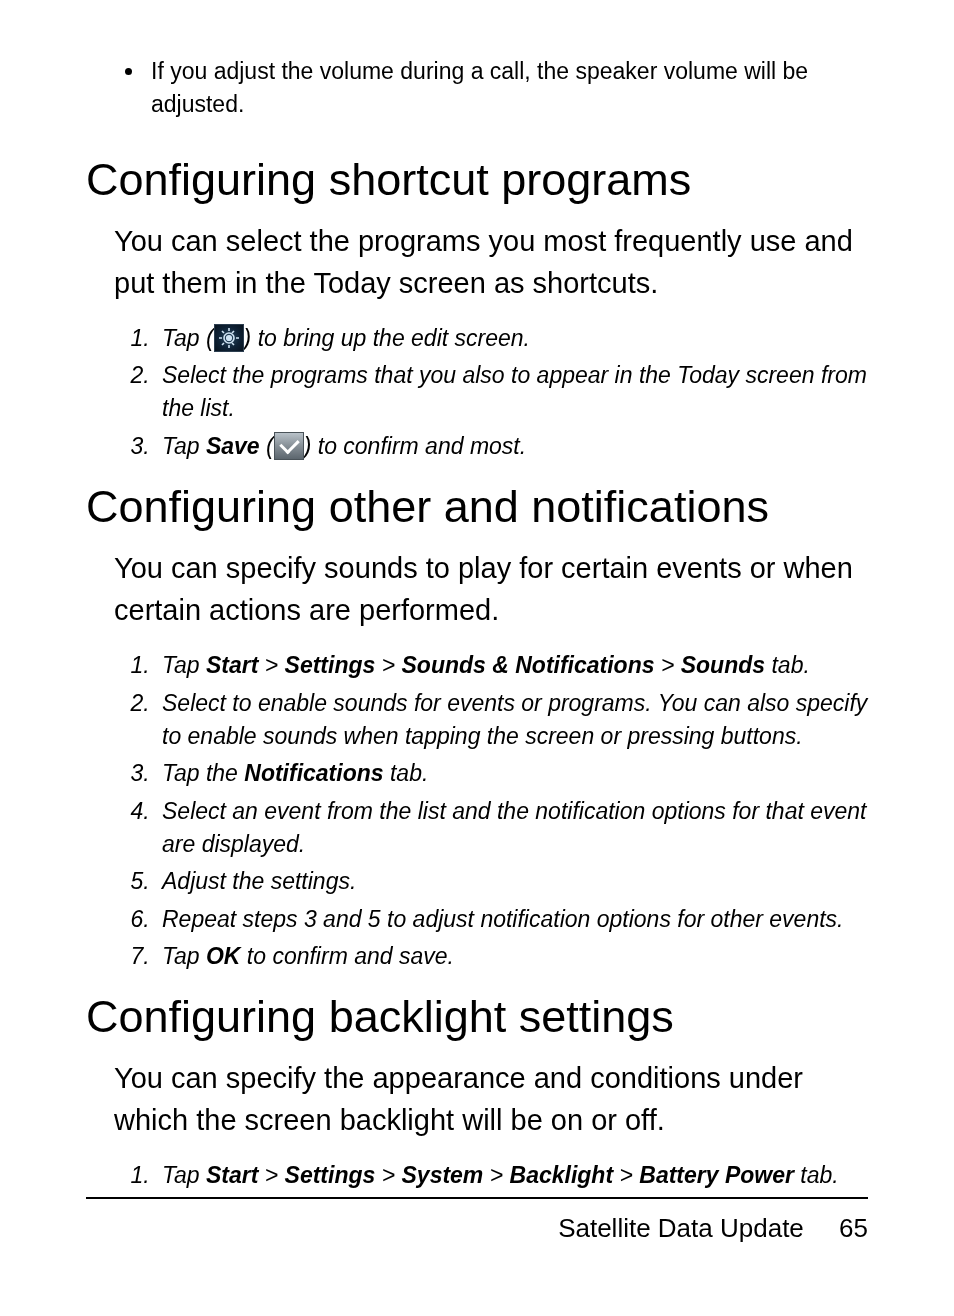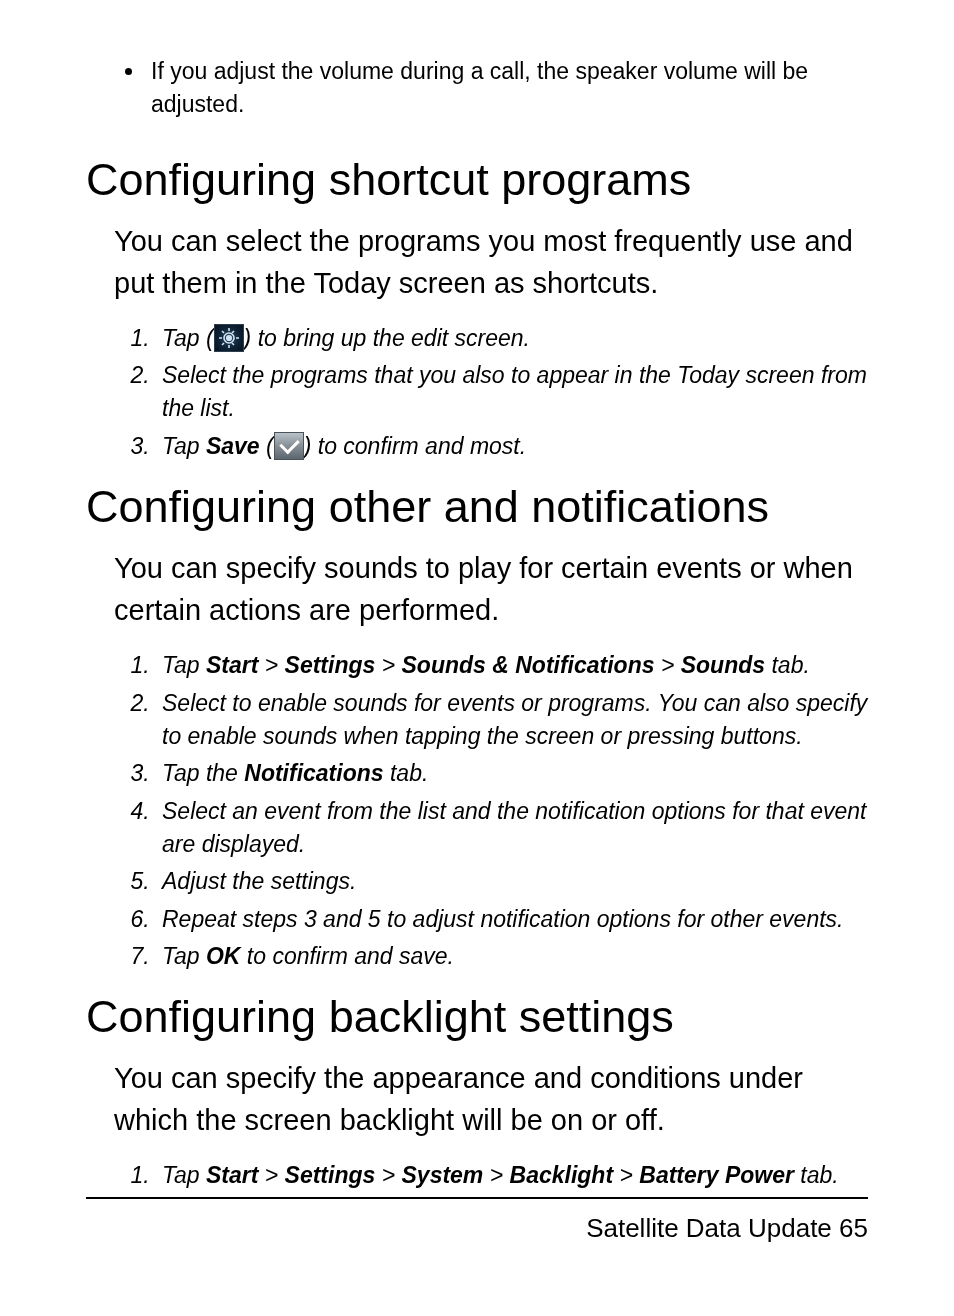--- a/index.html
+++ b/index.html
@@ -74,21 +74,21 @@
   }
   .footer{
     position:absolute;
     left:86px;right:86px;
     bottom:72px;
     border-top:2px solid #000;
     padding-top:14px;
     text-align:right;
     font-size:26px;
   }
-  .page-num{}
+  .page-num{margin-left:28px;}
 </style>
 </head>
 <body>
 
 <ul class="bullet-list">
   <li>If you adjust the volume during a call, the speaker volume will be adjusted.</li>
 </ul>
 
 <h2>Configuring shortcut programs</h2>
 <p class="intro">You can select the programs you most frequently use and put them in the Today screen as shortcuts.</p>

